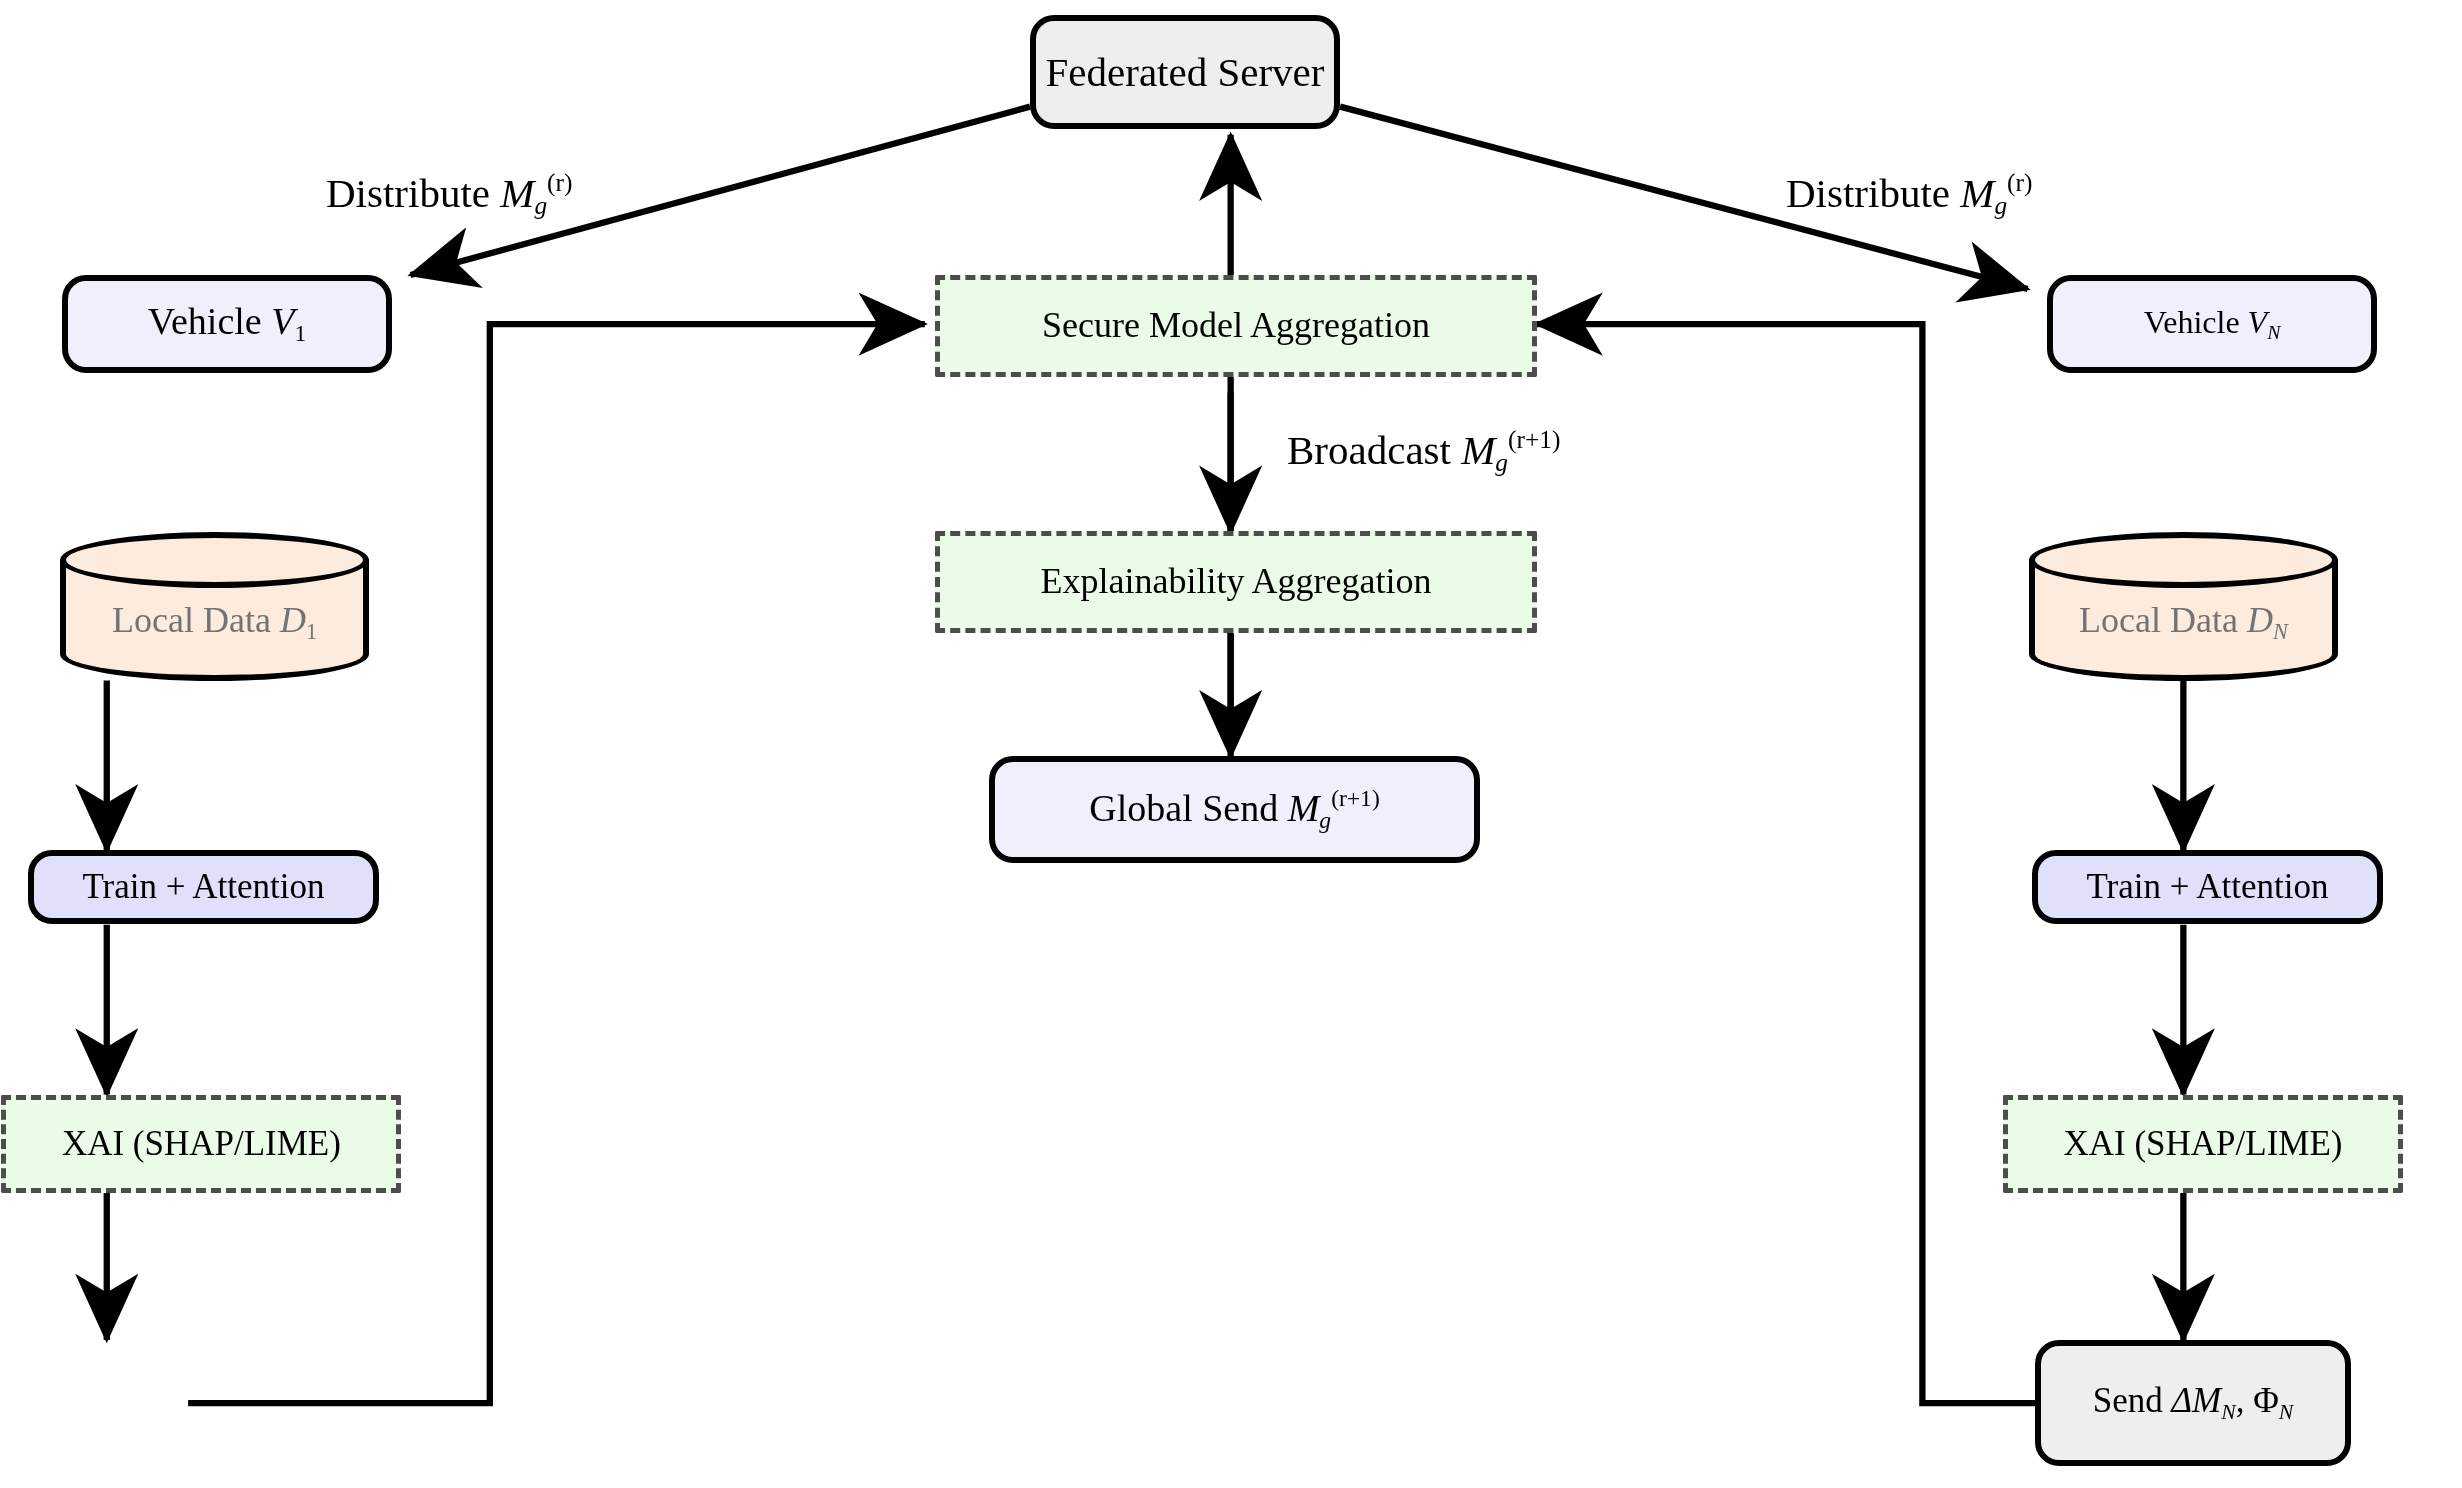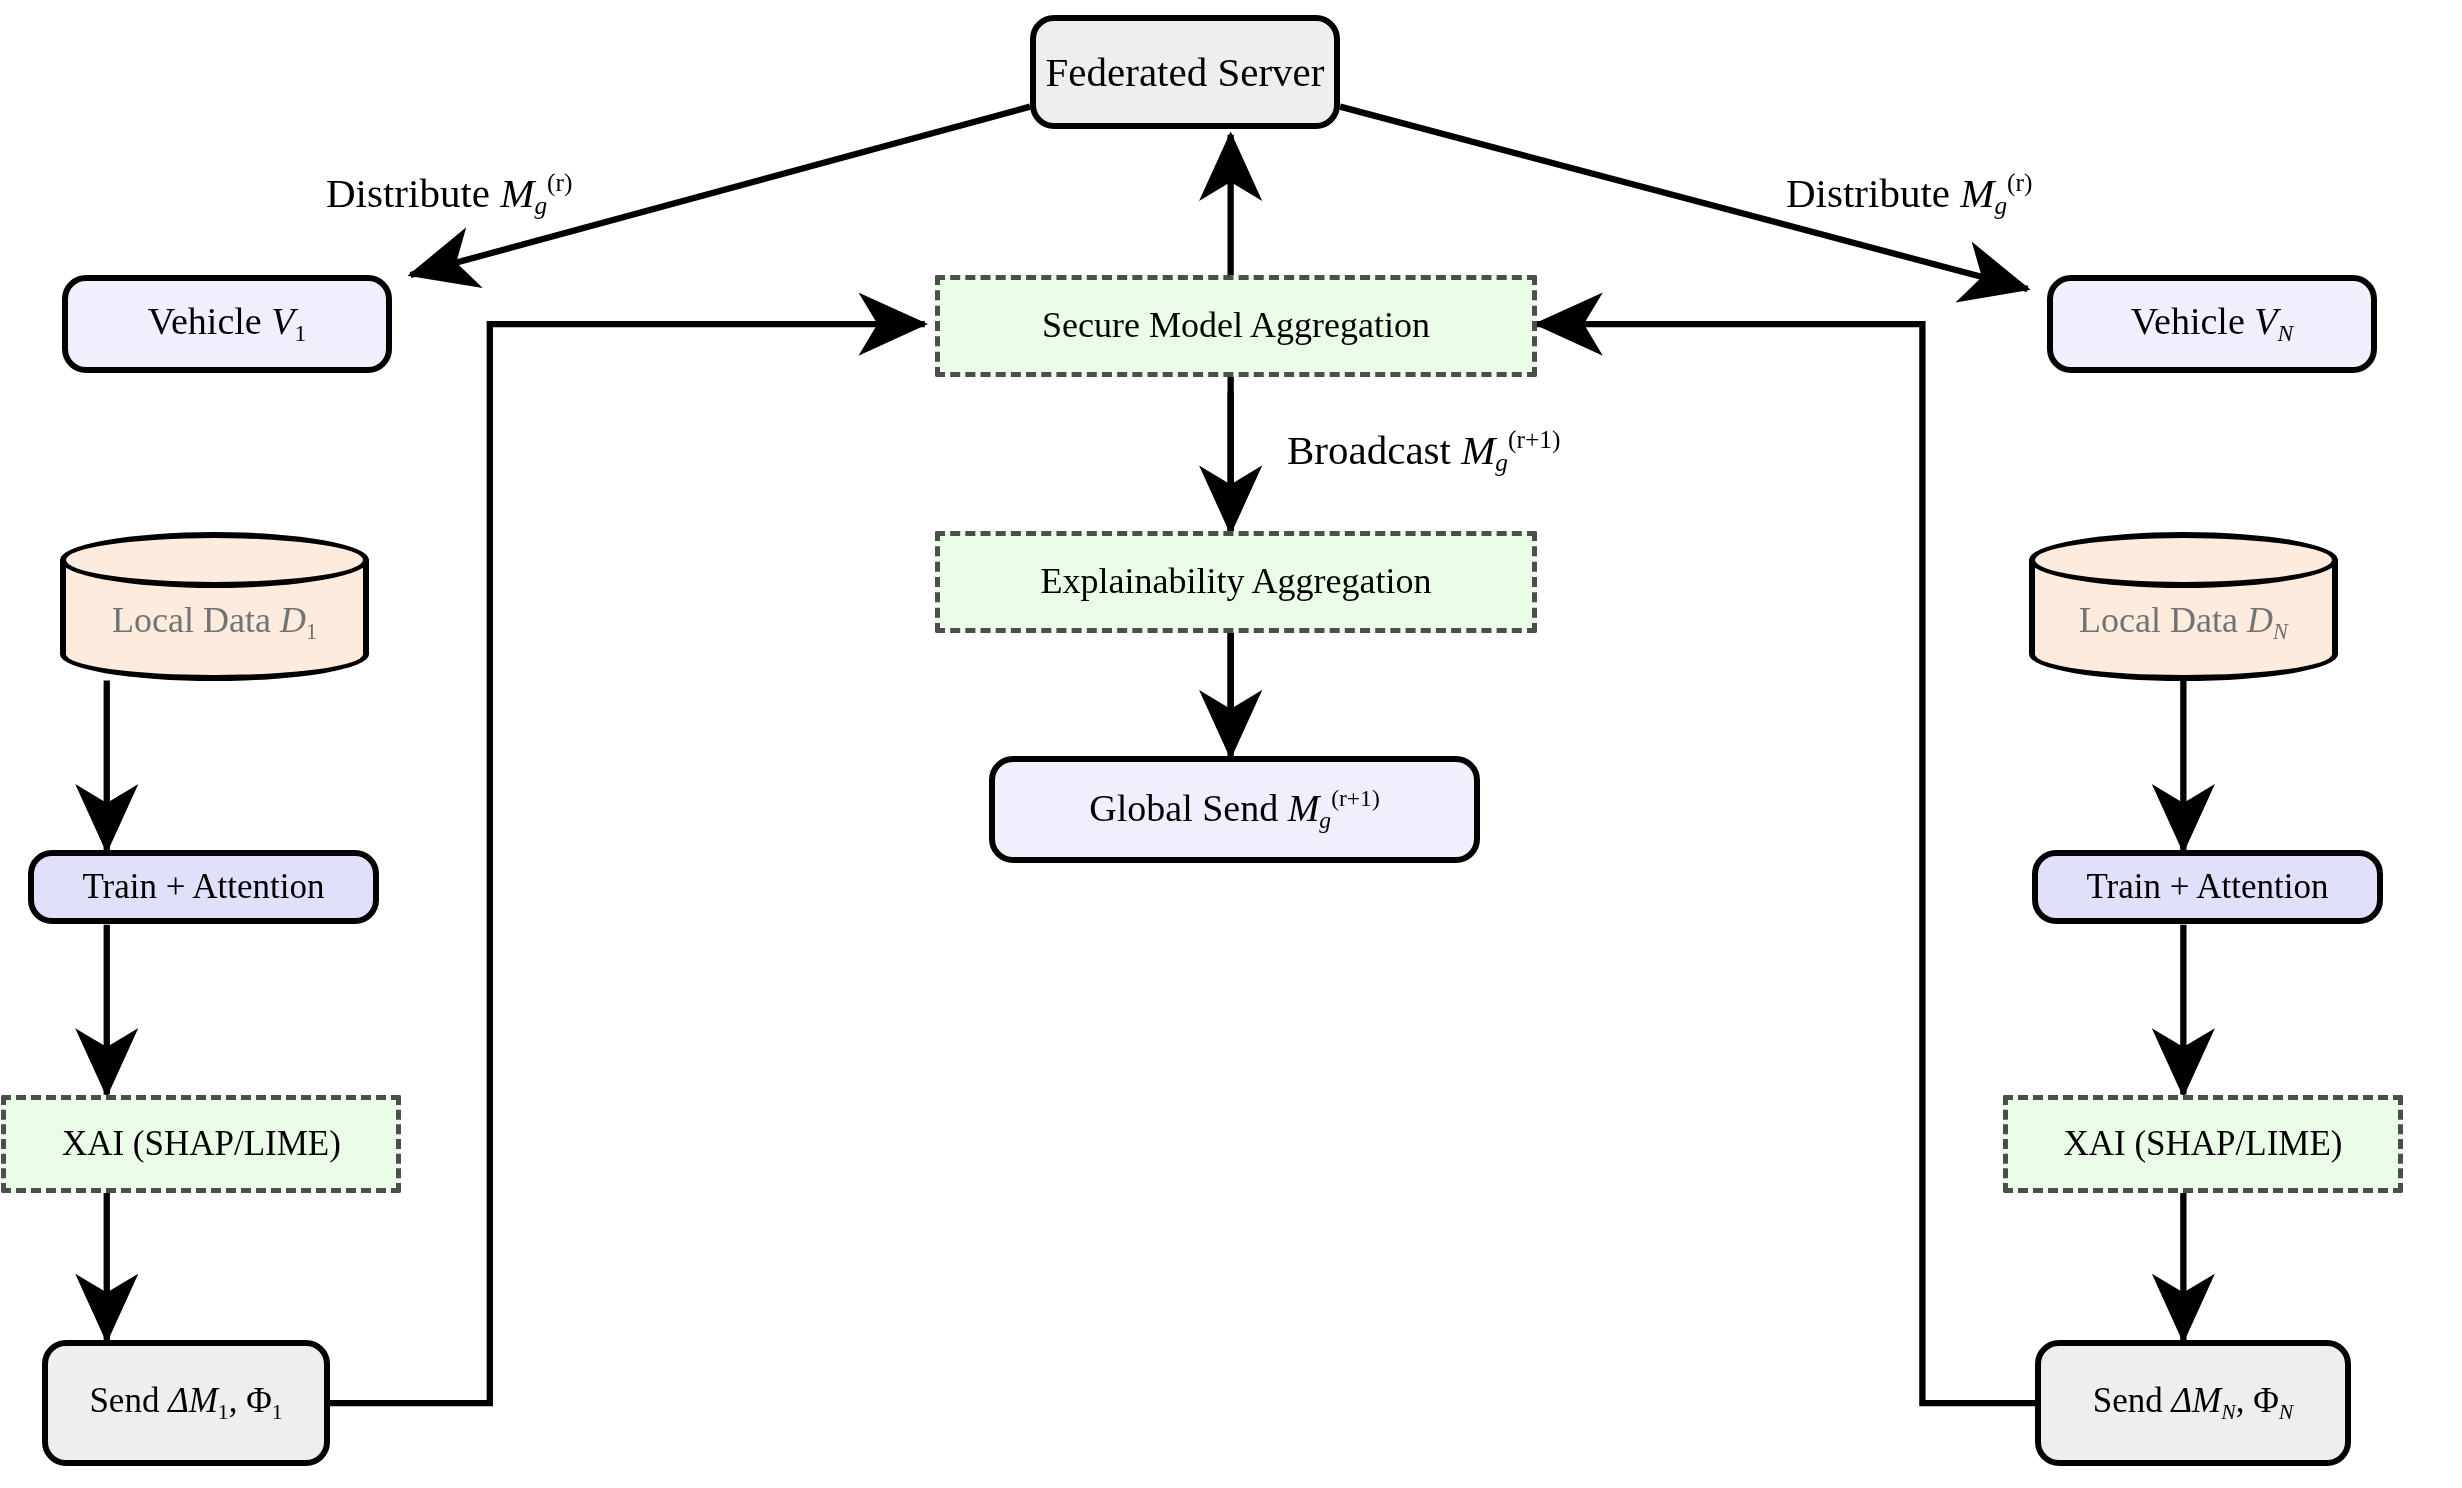--- a/index.html
+++ b/index.html
@@ -117,27 +117,22 @@
   </div>
 
   <div class="node rnd lav" style="left:28px;top:850px;width:351px;height:74px;font-size:35px;">
     <span>Train + Attention</span>
   </div>
 
   <div class="node dashed" style="left:1.4px;top:1095px;width:400px;height:98px;font-size:35px;">
     <span>XAI (SHAP/LIME)</span>
   </div>
 
-  <div class="node rnd gray" style="left:42px;top:1340px;width:288px;height:126px;font-size:35px;">
-    <span>
-      <span>Send </span><span class="m">ΔM</span><span class="sub up">1</span><span>, </span><span>Φ</span><span class="sub up">1</span>
-    </span>
-  </div>
 
-  <div class="node rnd lav-light" style="left:2047px;top:275px;width:330px;height:98px;font-size:38px;">
+  <div class="node rnd lav-light" style="left:2047px;top:275px;width:330px;height:98px;font-size:32px;">
     <span>
       <span>Vehicle </span><span class="m">V</span><span class="sub">N</span>
     </span>
   </div>
 
   <div class="cyl" style="left:2029px;top:532px;width:309px;height:149px;">
     <div class="body"></div>
     <div class="top"></div>
     <div class="ctext" style="font-size:36px;">
       <span>Local Data </span><span class="m">D</span><span class="sub">N</span>

